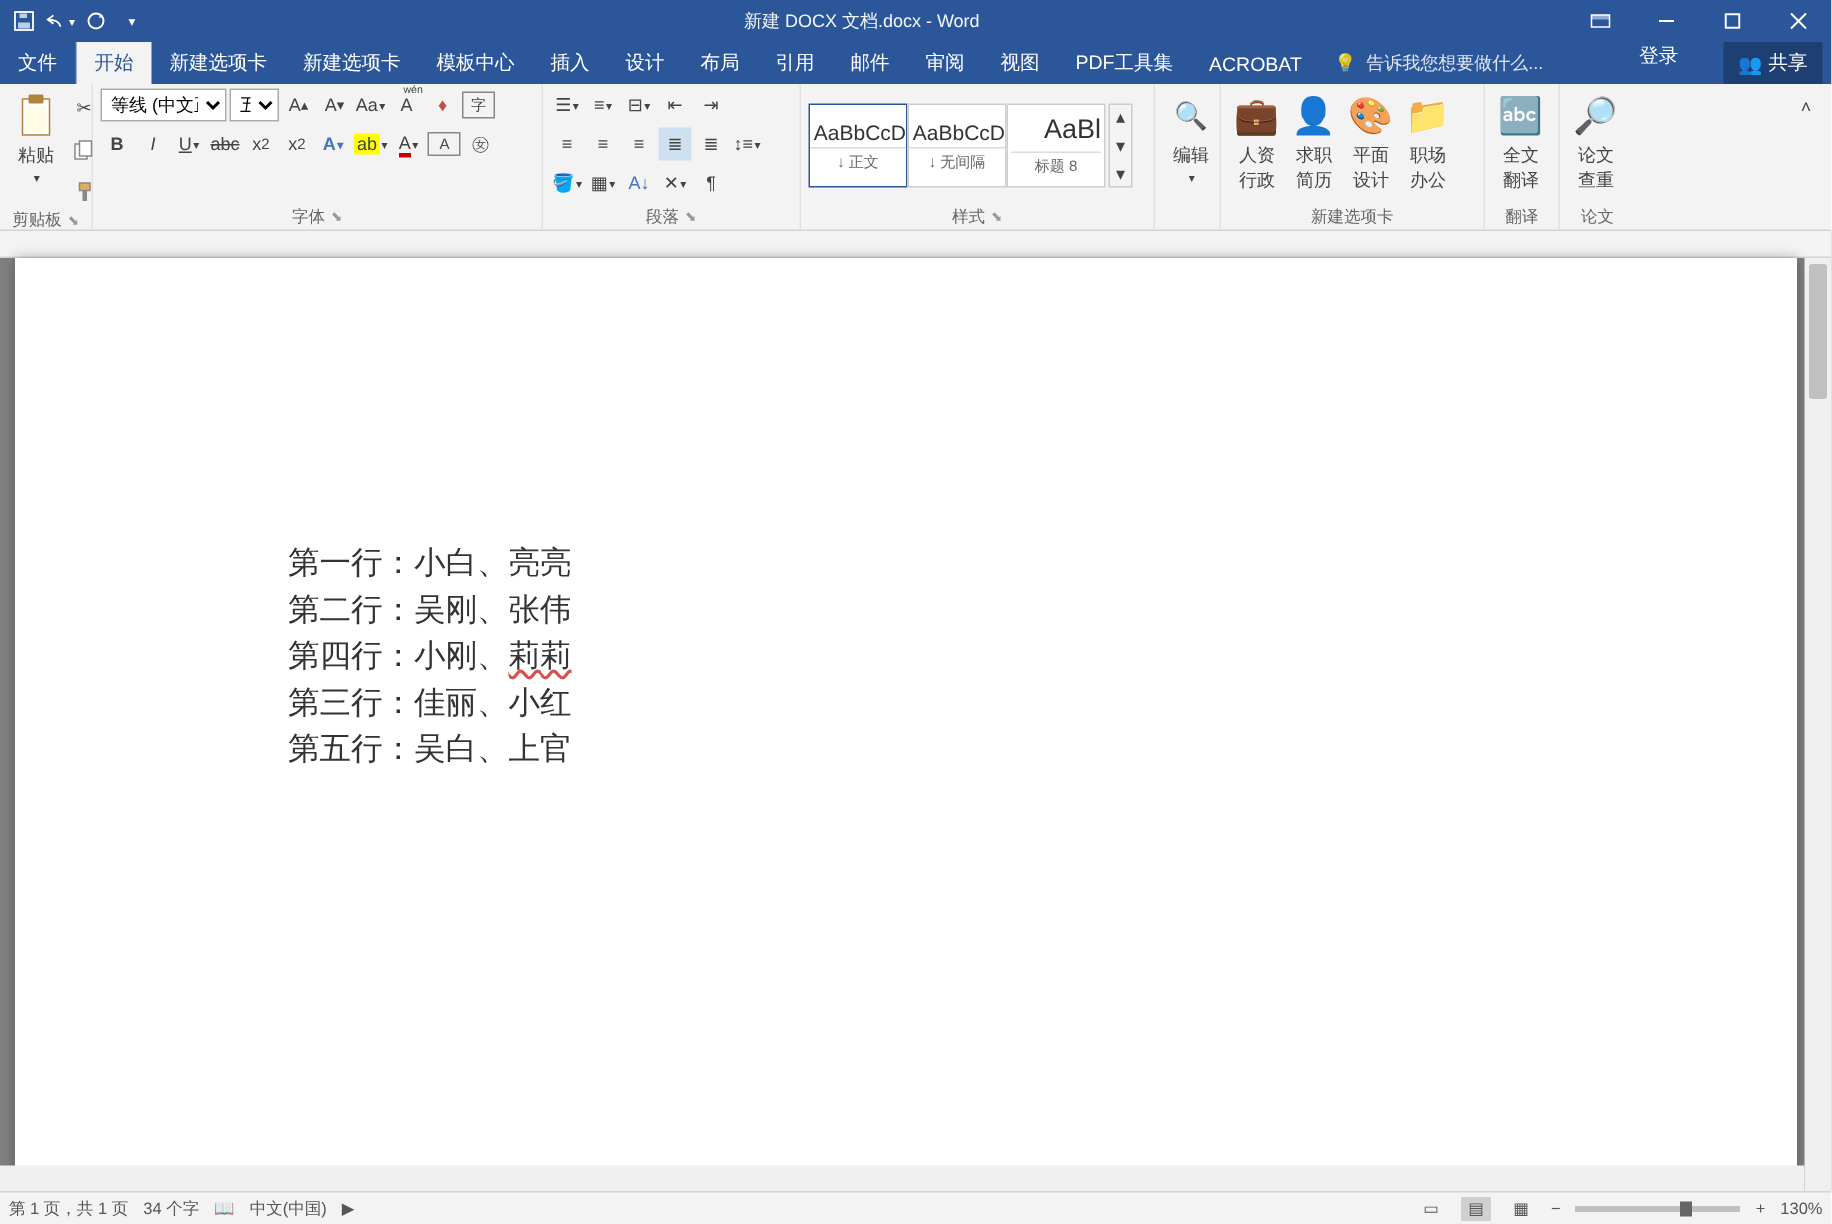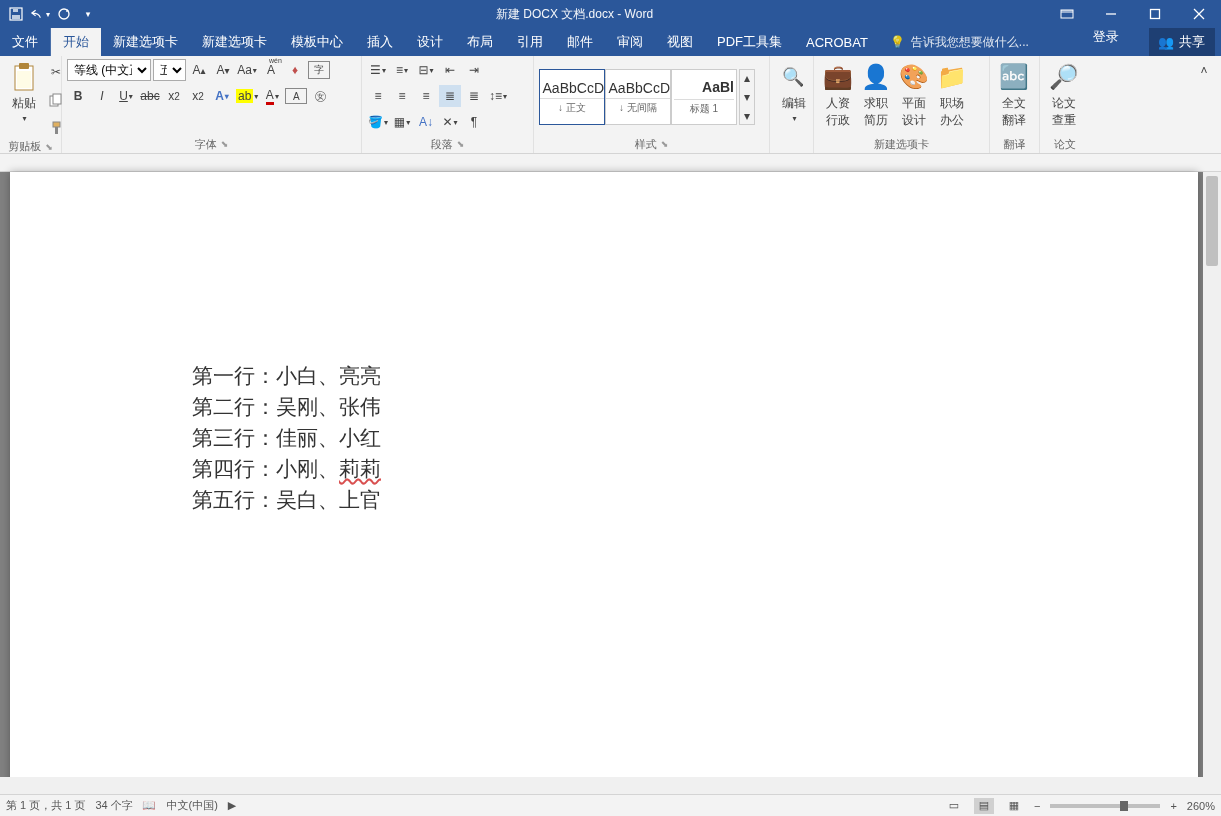--- a/index.html
+++ b/index.html
@@ -22,21 +22,21 @@
 .group .body{flex:1;display:flex;align-items:flex-start;gap:2px}
 .group .lbl{height:18px;text-align:center;font-size:11px;color:#666;display:flex;align-items:center;justify-content:center;gap:4px}
 .big{display:flex;flex-direction:column;align-items:center;gap:2px;padding:2px;cursor:pointer;min-width:38px}
 .big .ic{width:32px;height:32px;display:flex;align-items:center;justify-content:center;font-size:24px}
 .col{display:flex;flex-direction:column;gap:2px}
 .row{display:flex;gap:2px;align-items:center}
 .btn{min-width:22px;height:22px;display:flex;align-items:center;justify-content:center;cursor:pointer;border:1px solid transparent;font-size:12px}
 select.sel,input.sel{height:22px;border:1px solid #ababab;background:#fff;font-size:12px;padding:0 2px}
 .stylebox{width:66px;height:56px;border:1px solid #ccc;background:#fff;display:flex;flex-direction:column;align-items:flex-end;justify-content:center;cursor:pointer;font-size:11px}
 .stylebox .prev{font-size:14px;color:#333}
-.stylebox.big .prev{font-size:14px;font-weight:bold}
+.stylebox.big .prev{font-size:18px;font-weight:normal}
 .stylebox .nm{font-size:10px;color:#666;margin-top:2px;border-top:1px solid #dcdcdc;width:100%;text-align:center;padding-top:2px}
 .stylebox.sel2{border-color:#2b579a;background:#fff}
 .doc-area{flex:1;background:#808080;position:relative;overflow:hidden}
 .ruler{height:18px;background:#f3f3f3;border-bottom:1px solid #d4d4d4}
 .page{position:absolute;top:18px;left:10px;width:1188px;height:760px;background:#fff;box-shadow:0 0 8px rgba(0,0,0,.3)}
 .content{position:absolute;top:188px;left:182px;font-size:21px;color:#333;line-height:31px}
 .content p{white-space:nowrap}
 .scroll-v{position:absolute;right:0;top:18px;bottom:0;width:18px;background:#f0f0f0}
 .scroll-h{position:absolute;bottom:0;left:0;right:18px;height:17px;background:#f0f0f0}
 .thumb-v{position:absolute;top:4px;left:3px;width:12px;height:90px;background:#c0c0c0;border-radius:2px}
@@ -254,21 +254,21 @@
       <div class="stylebox sel2">
           <span class="prev">AaBbCcD</span>
           <span class="nm">↓ 正文</span>
         </div>
       <div class="stylebox">
           <span class="prev">AaBbCcD</span>
           <span class="nm">↓ 无间隔</span>
         </div>
       <div class="stylebox big">
           <span class="prev">AaBl</span>
-          <span class="nm">标题 1</span>
+          <span class="nm">标题 8</span>
         </div>
       <div class="col" style="border:1px solid #ccc;height:56px;width:16px;justify-content:space-around;margin-left:2px">
         <div class="btn" style="height:16px;min-width:14px">▴</div>
         <div class="btn" style="height:16px;min-width:14px">▾</div>
         <div class="btn" style="height:16px;min-width:14px">▾</div>
       </div>
     </div>
     <div class="lbl">
         <span>样式</span>
         <span class="launcher">⬊</span>
@@ -344,22 +344,22 @@
       <div class="btn">˄</div>
     </div>
 </div>
 
 <div class="doc-area">
   <div class="ruler"></div>
   <div class="page">
     <div class="content">
       <p>第一行：小白、亮亮</p>
       <p>第二行：吴刚、张伟</p>
+      <p><span id="line4">第四行：小刚、<span class="underline-wavy">莉莉</span></span></p>
       <p>第三行：佳丽、小红</p>
-      <p><span id="line4">第四行：小刚、<span class="underline-wavy">莉莉</span></span></p>
       <p>第五行：吴白、上官</p>
     </div>
   </div>
   <div class="scroll-v">
       <div class="thumb-v"></div>
     </div>
   <div class="scroll-h"></div>
 </div>
 
 <div class="status">
@@ -370,14 +370,14 @@
   <span>▶</span>
   <span class="sp"></span>
   <span class="view-ic">▭</span>
   <span class="view-ic" style="background:#d0d0d0">▤</span>
   <span class="view-ic">▦</span>
   <span>−</span>
   <div class="slider">
       <div class="th"></div>
     </div>
   <span>+</span>
-  <span>260%</span>
+  <span>130%</span>
 </div>
 
 </body></html>

